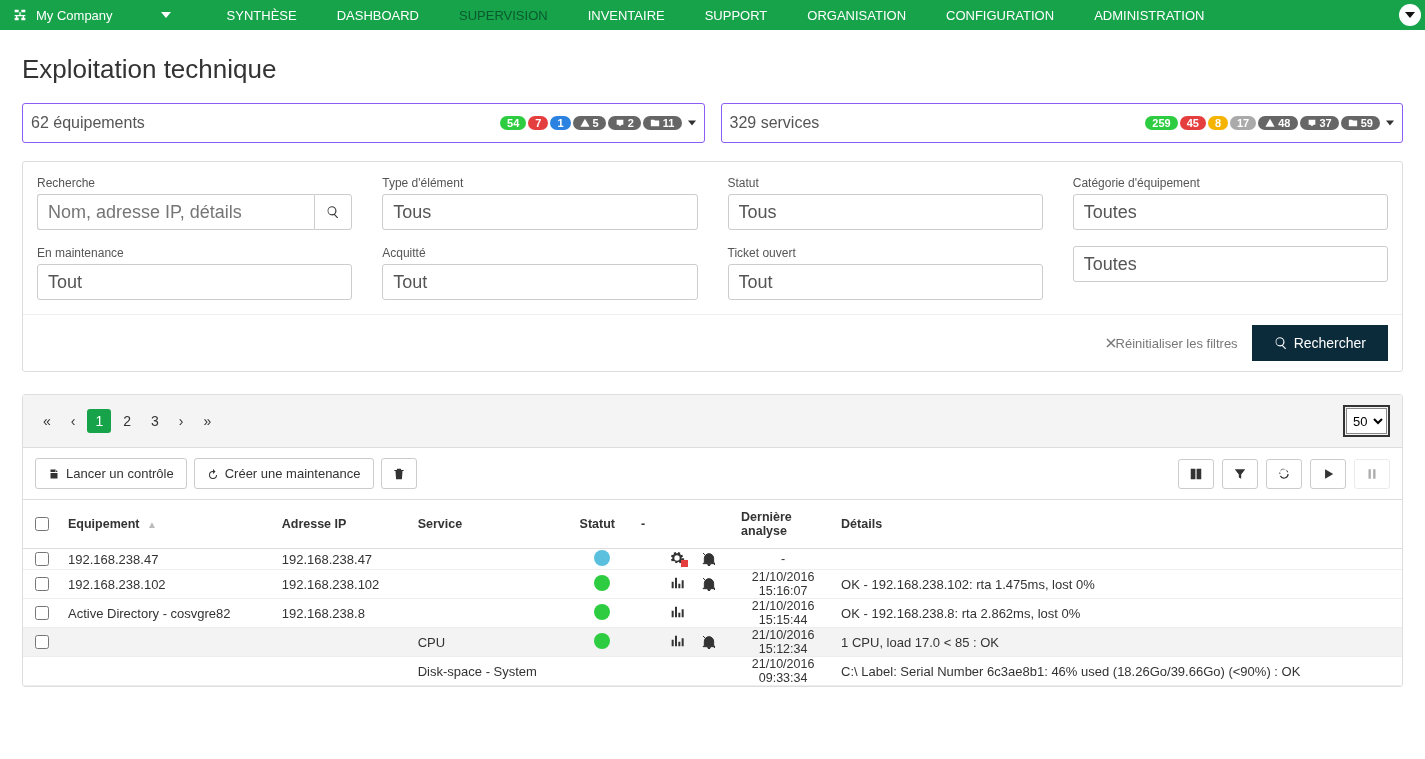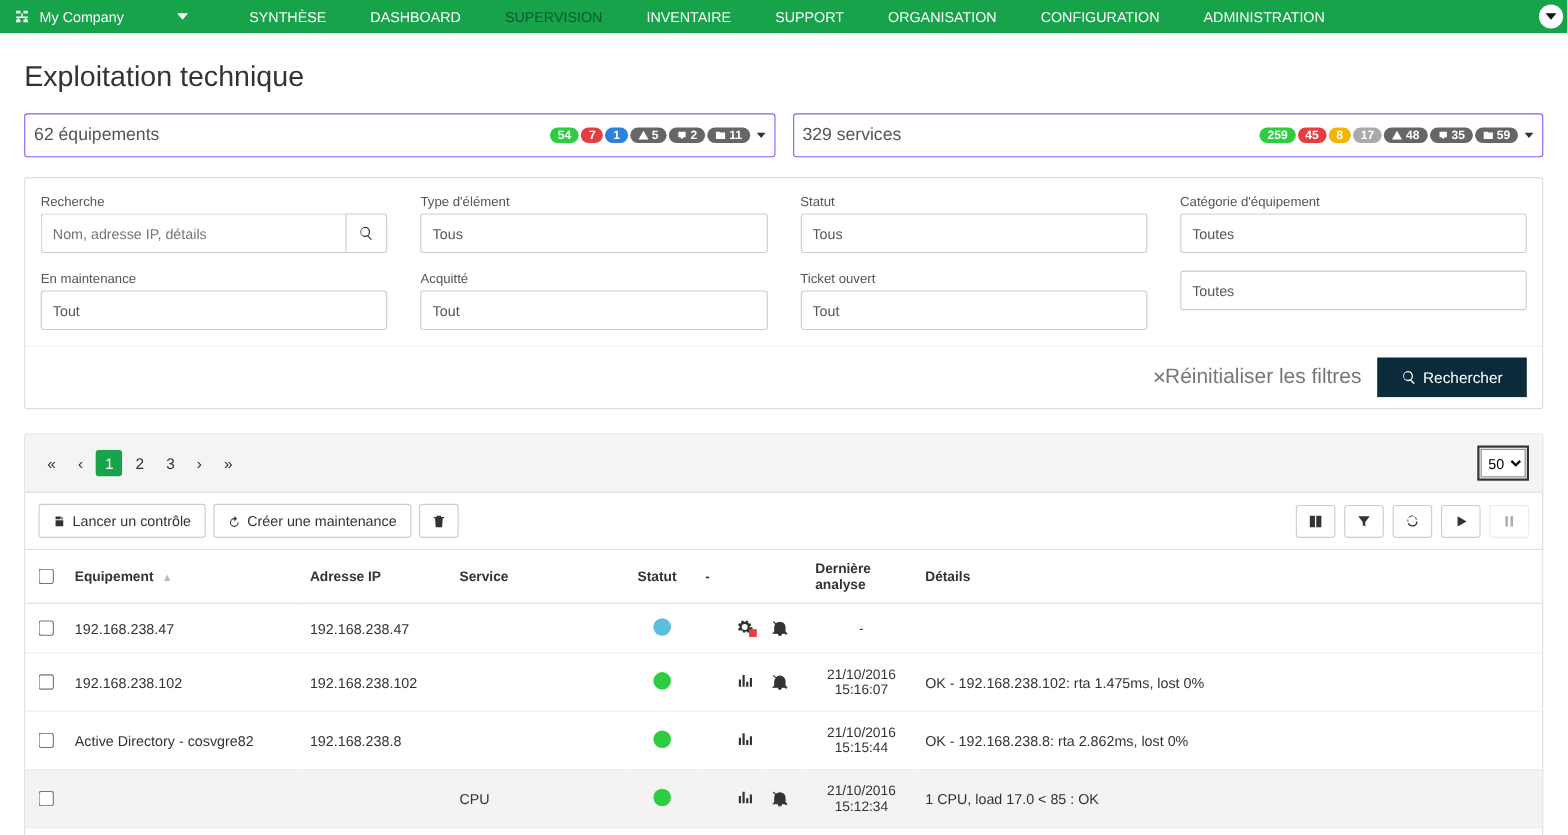--- a/index.html
+++ b/index.html
@@ -124,41 +124,41 @@
     grid-template-columns: repeat(4, 1fr);
     gap: 16px 30px;
   }
   .filter-field label { display:block; font-size:12px; color:#555; margin-bottom:4px; }
   .filter-input, .filter-select {
     width:100%;
     height:36px;
     border:1px solid #ccc;
     border-radius:3px;
     padding: 0 10px;
-    font-size:13px;
+    font-size:18px;
     color:#555;
     background:#fff;
   }
   .search-wrap { display:flex; }
   .search-wrap .filter-input { flex:1; border-right:none; border-radius:3px 0 0 3px; }
   .search-btn {
     width:38px; height:36px; border:1px solid #ccc; border-left:1px solid #ccc;
     border-radius:0 3px 3px 0; background:#fff; display:flex; align-items:center; justify-content:center;
     cursor:pointer;
   }
   .filters-footer {
     margin: 14px -14px 0;
     padding: 10px 14px;
     display:flex;
     justify-content:flex-end;
     align-items:center;
     gap: 14px;
     border-top:1px solid #eee;
   }
-  .reset-link { color:#777; font-size:19px; cursor:pointer; display:flex; align-items:center; gap:0; }
+  .reset-link { color:#777; font-size:13px; cursor:pointer; display:flex; align-items:center; gap:0; }
   .btn-search {
     background:#0b2b3a;
     color:#fff;
     border:none;
     padding: 10px 22px;
     font-size:14px;
     cursor:pointer;
     display:flex; align-items:center; gap:6px;
   }
 
@@ -210,21 +210,21 @@
 
   
   table.results { width:100%; border-collapse:collapse; }
   table.results th {
     text-align:left; font-weight:bold; font-size:12.5px; color:#333;
     padding:10px 8px; border-bottom:1px solid #ddd; background:#fff;
     vertical-align: middle;
   }
   .sort-indicator { color:#bbb; font-size:10px; margin-left:4px;}
   table.results td {
-    padding:12px 8px; font-size:13px; color:#333; vertical-align:middle;
+    padding:0 8px; font-size:13px; color:#333; vertical-align:middle;
     border-bottom:1px solid #eee;
   }
   table.results tbody tr:nth-child(4) td { background:#f3f3f3; }
   .dot { width:16px; height:16px; border-radius:50%; display:inline-block; }
   .dot.blue  { background:#5bc0de; }
   .dot.green { background:#2ecc40; }
   .col-center { text-align:center; }
   .bell-off svg, .chart-ic svg, .gear-ic svg, .folder-ic svg { width:16px; height:16px; }
   .gear-ic { position:relative; display:inline-block; }
   .gear-ic .reddot { position:absolute; width:7px; height:7px; background:#e53e3e; bottom:-1px; right:-3px;}
@@ -316,21 +316,21 @@
           <span class="badgeicon">
             <svg width="10" height="10" viewBox="0 0 24 24" fill="#fff">
                 <path d="M1 21h22L12 2 1 21z"></path>
               </svg>
             <span>48</span>
           </span>
           <span class="badgeicon">
             <svg width="10" height="10" viewBox="0 0 24 24" fill="#fff">
                 <path d="M20 4H4v12h4l4 4 4-4h4z"></path>
               </svg>
-            <span>35</span>
+            <span>37</span>
           </span>
           <span class="badgeicon">
             <svg width="10" height="10" viewBox="0 0 24 24" fill="#fff">
                 <path d="M10 4H2v16h20V6H12l-2-2z"></path>
               </svg>
             <span>59</span>
           </span>
         </div>
         <span class="small-caret">
           <svg width="8" height="8" viewBox="0 0 10 10">

